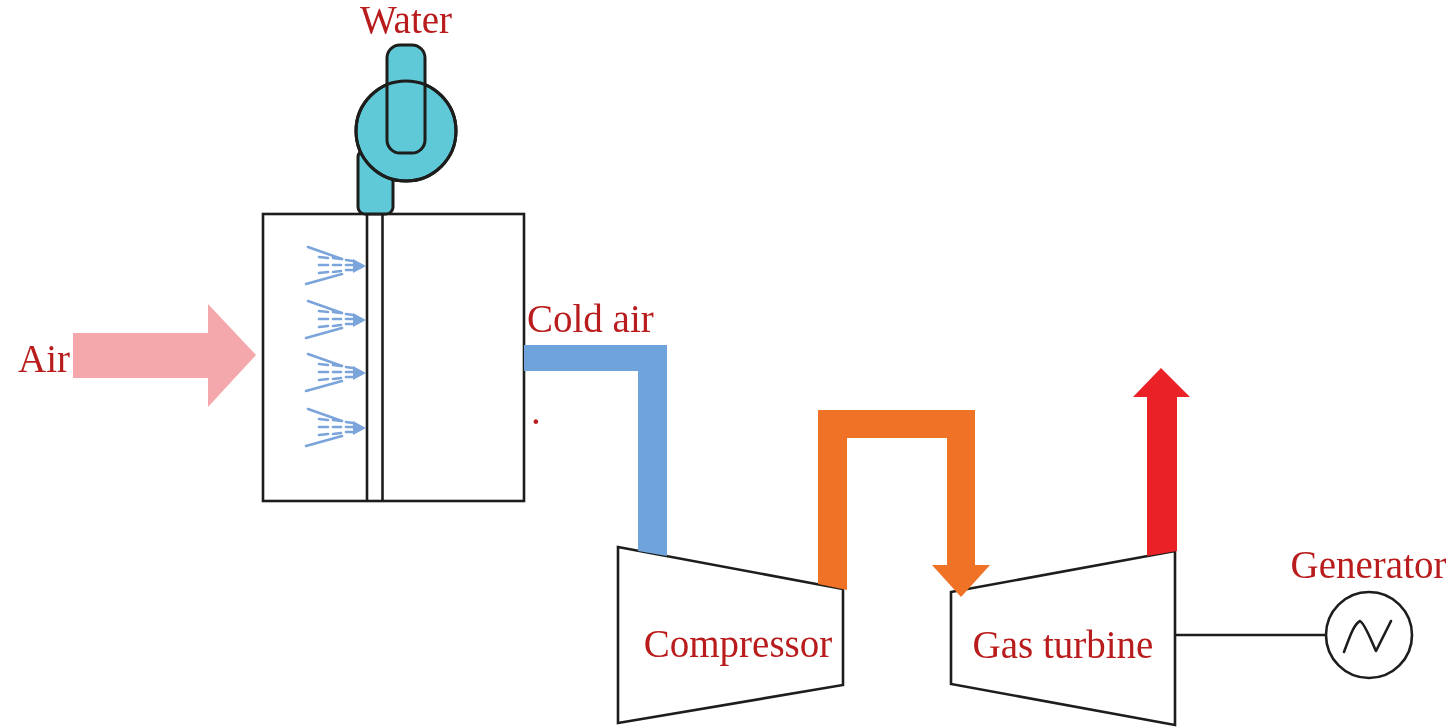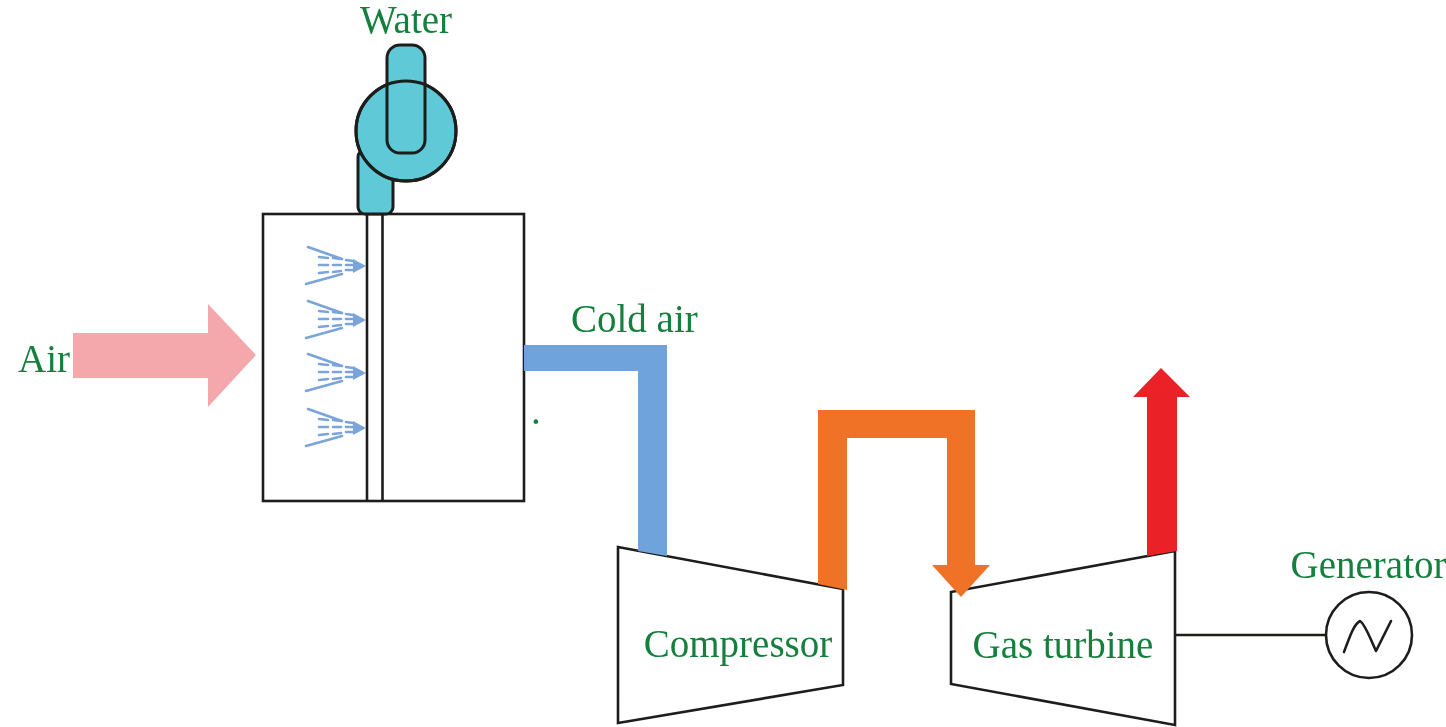--- a/index.html
+++ b/index.html
@@ -9,21 +9,21 @@
     background:#ffffff;
     overflow:hidden;
     font-family:"Liberation Serif","DejaVu Serif",serif;
     color:#1d1d1b;
   }
   .stage svg{position:absolute;left:0;top:0;}
   .lbl{
     position:absolute;
     font-size:39px;
     line-height:1;
-    color:#15803d;
+    color:#b91c1c;
     white-space:pre-wrap;
   }
   .center{text-align:center;}
   .outline{stroke:#1d1d1b;fill:none;}
   .shape{stroke:#1d1d1b;}
 </style>
 </head>
 <body>
 
 <div class="stage">
@@ -80,21 +80,21 @@
       <circle cx="1369" cy="635" r="43" fill="#ffffff" class="outline" stroke-width="2.6"></circle>
       <path d="M 1344,652 C 1350,636 1354,624 1360,621 C 1365,624 1370,638 1376,651 L 1391,621" class="outline" stroke-width="2.6" stroke-linecap="round" stroke-linejoin="round"></path>
     </g>
   </svg>
 
   <div class="lbl center" style="left:340px;top:0px;width:132px;">Water</div>
 
   <div class="lbl" style="left:18px;top:339px;width:70px;">Air</div>
 
 
-  <div class="lbl" style="left:527px;top:299px;width:170px;margin-left:44px;">Cold air</div>
+  <div class="lbl" style="left:527px;top:299px;width:170px;">Cold air</div>
 
   <div class="lbl center" style="left:618px;top:624px;width:226px;padding-left:7px;">Compressor</div>
 
   <div class="lbl center" style="left:950px;top:625px;width:226px;">Gas turbine</div>
 
   <div class="lbl center" style="left:1290px;top:545px;width:157px;">Generator</div>
 
   <div class="lbl" style="left:531px;top:391px;width:12px;">.</div>
 </div>
 

